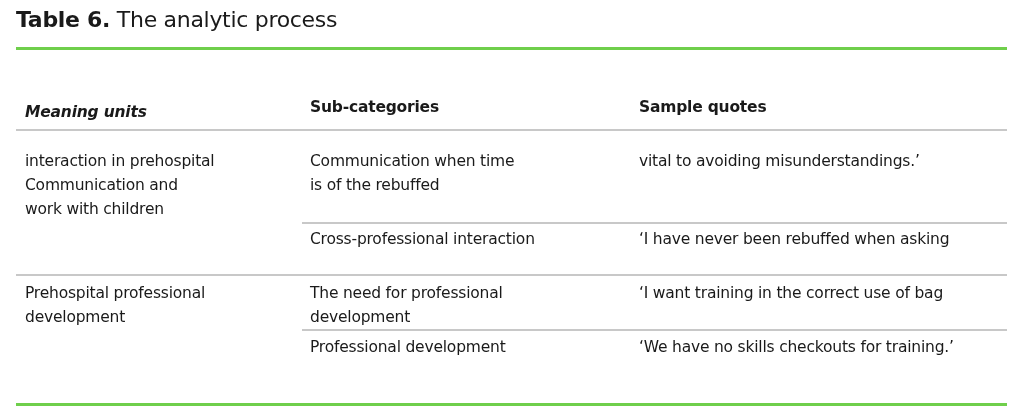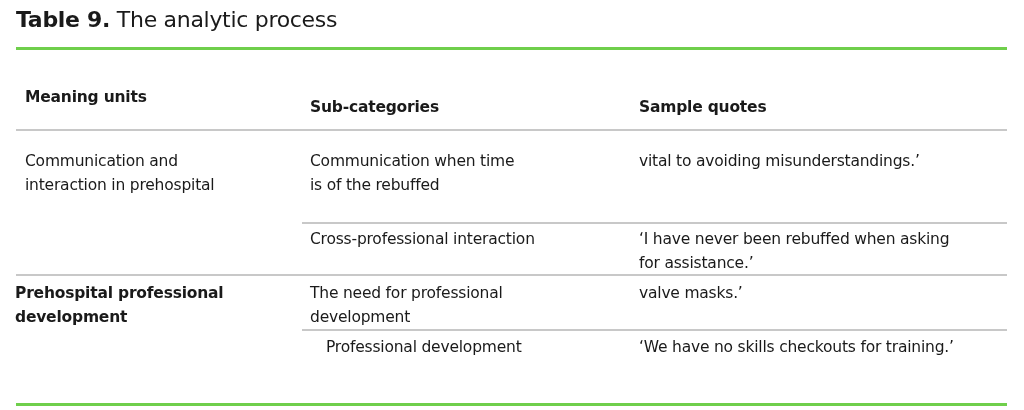--- a/index.html
+++ b/index.html
@@ -42,71 +42,71 @@
       font-size: 15.5px;
       line-height: 24px;
       letter-spacing: -0.2px;
     }
     .hdr { font-weight: bold; }
   </style>
 </head>
 <body>
 
 <div class="title">
-  <span class="label">Table 9.</span><span> The analytic process</span>
+  <span class="label">Table 6.</span><span> The analytic process</span>
 </div>
 
 <div class="rule-green" style="top:47px;"></div>
 
-<div class="cell hdr" style="left:25px; top:85px;">Meaning units</div>
+<div class="cell hdr" style="left:25px; top:100px;font-style:italic;">Meaning units</div>
 <div class="cell hdr" style="left:310px; top:95px;">Sub-categories</div>
 <div class="cell hdr" style="left:639px; top:95px;">Sample quotes</div>
 
 <div class="rule-grey" style="left:16px; width:991px; top:129px;"></div>
 
 <div class="cell" style="left:25px; top:149px;">
+  <div>interaction in prehospital</div>
   <div>Communication and</div>
-  <div>interaction in prehospital</div>
+  <div>work with children</div>
 </div>
 
 <div class="cell" style="left:310px; top:149px;">
   <div>Communication when time</div>
   <div>is of the rebuffed</div>
 </div>
 <div class="cell" style="left:639px; top:149px;">
   <div>vital to avoiding misunderstandings.’</div>
 </div>
 
 <div class="rule-grey" style="left:302px; width:705px; top:222px;"></div>
 
 <div class="cell" style="left:310px; top:227px;">
   <div>Cross-professional interaction</div>
 </div>
 <div class="cell" style="left:639px; top:227px;">
   <div>‘I have never been rebuffed when asking</div>
-  <div>for assistance.’</div>
 </div>
 
 <div class="rule-grey" style="left:16px; width:991px; top:274px;"></div>
 
-<div class="cell" style="left:15px; top:281px;font-weight:bold;">
+<div class="cell" style="left:25px; top:281px;">
   <div>Prehospital professional</div>
   <div>development</div>
 </div>
 
 <div class="cell" style="left:310px; top:281px;">
   <div>The need for professional</div>
   <div>development</div>
 </div>
 <div class="cell" style="left:639px; top:281px;">
-  <div>valve masks.’</div>
+  <div>‘I want training in the correct use of bag</div>
 </div>
 
 <div class="rule-grey" style="left:302px; width:705px; top:329px;"></div>
 
-<div class="cell" style="left:326px; top:335px;">
+<div class="cell" style="left:310px; top:335px;">
   <div>Professional development</div>
 </div>
 <div class="cell" style="left:639px; top:335px;">
   <div>‘We have no skills checkouts for training.’</div>
 </div>
 
 <div class="rule-green" style="top:403px;"></div>
 
 </body></html>

